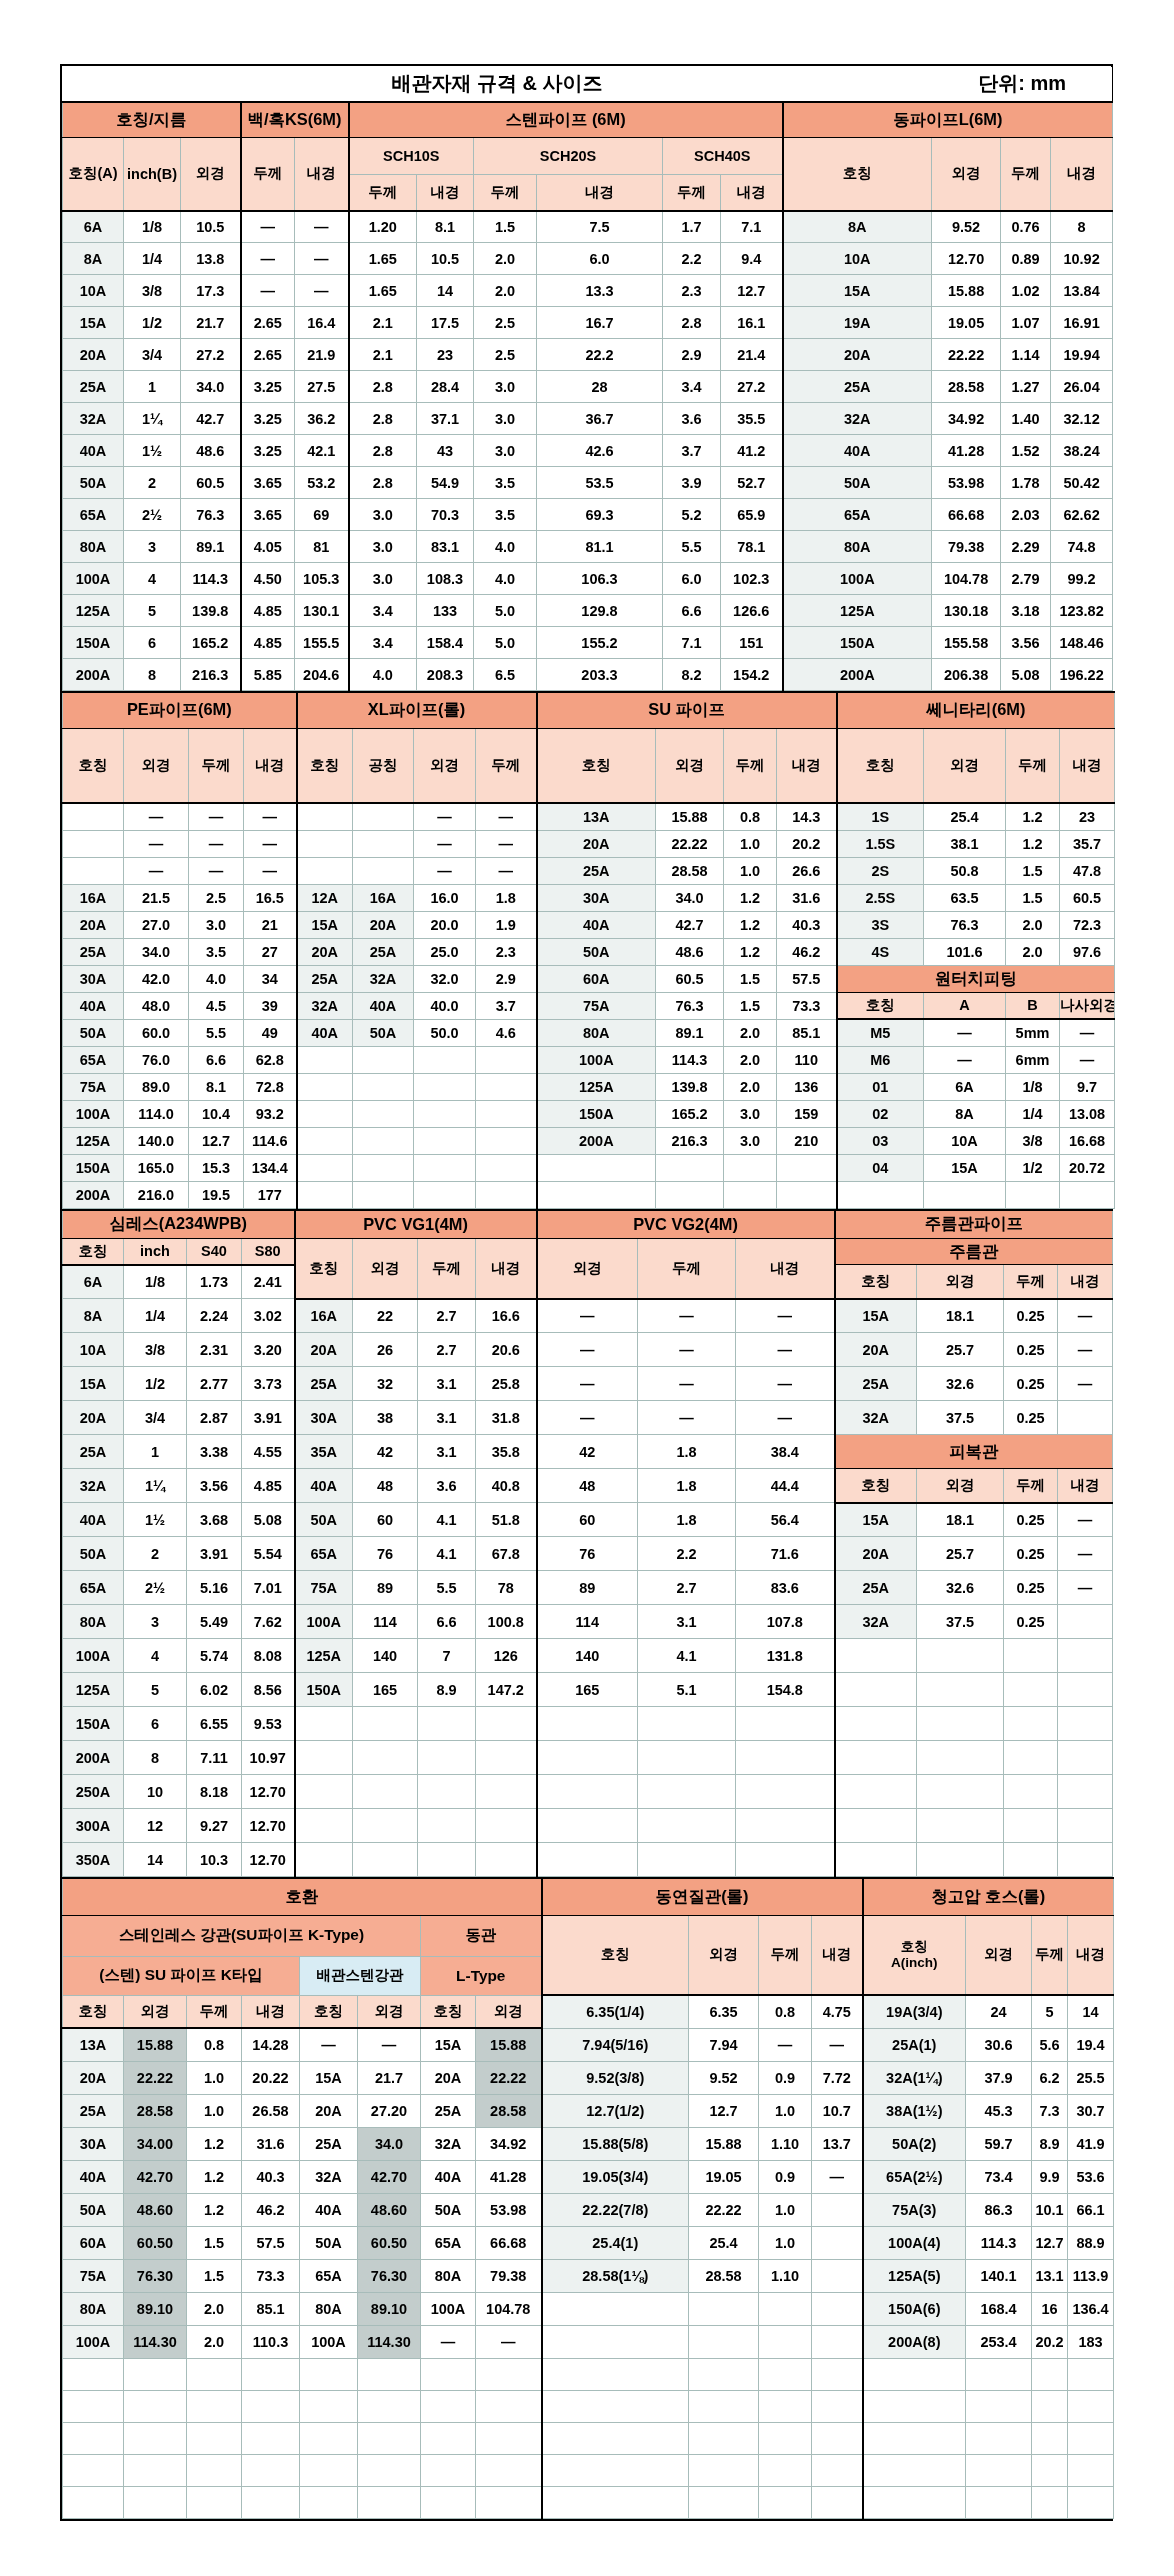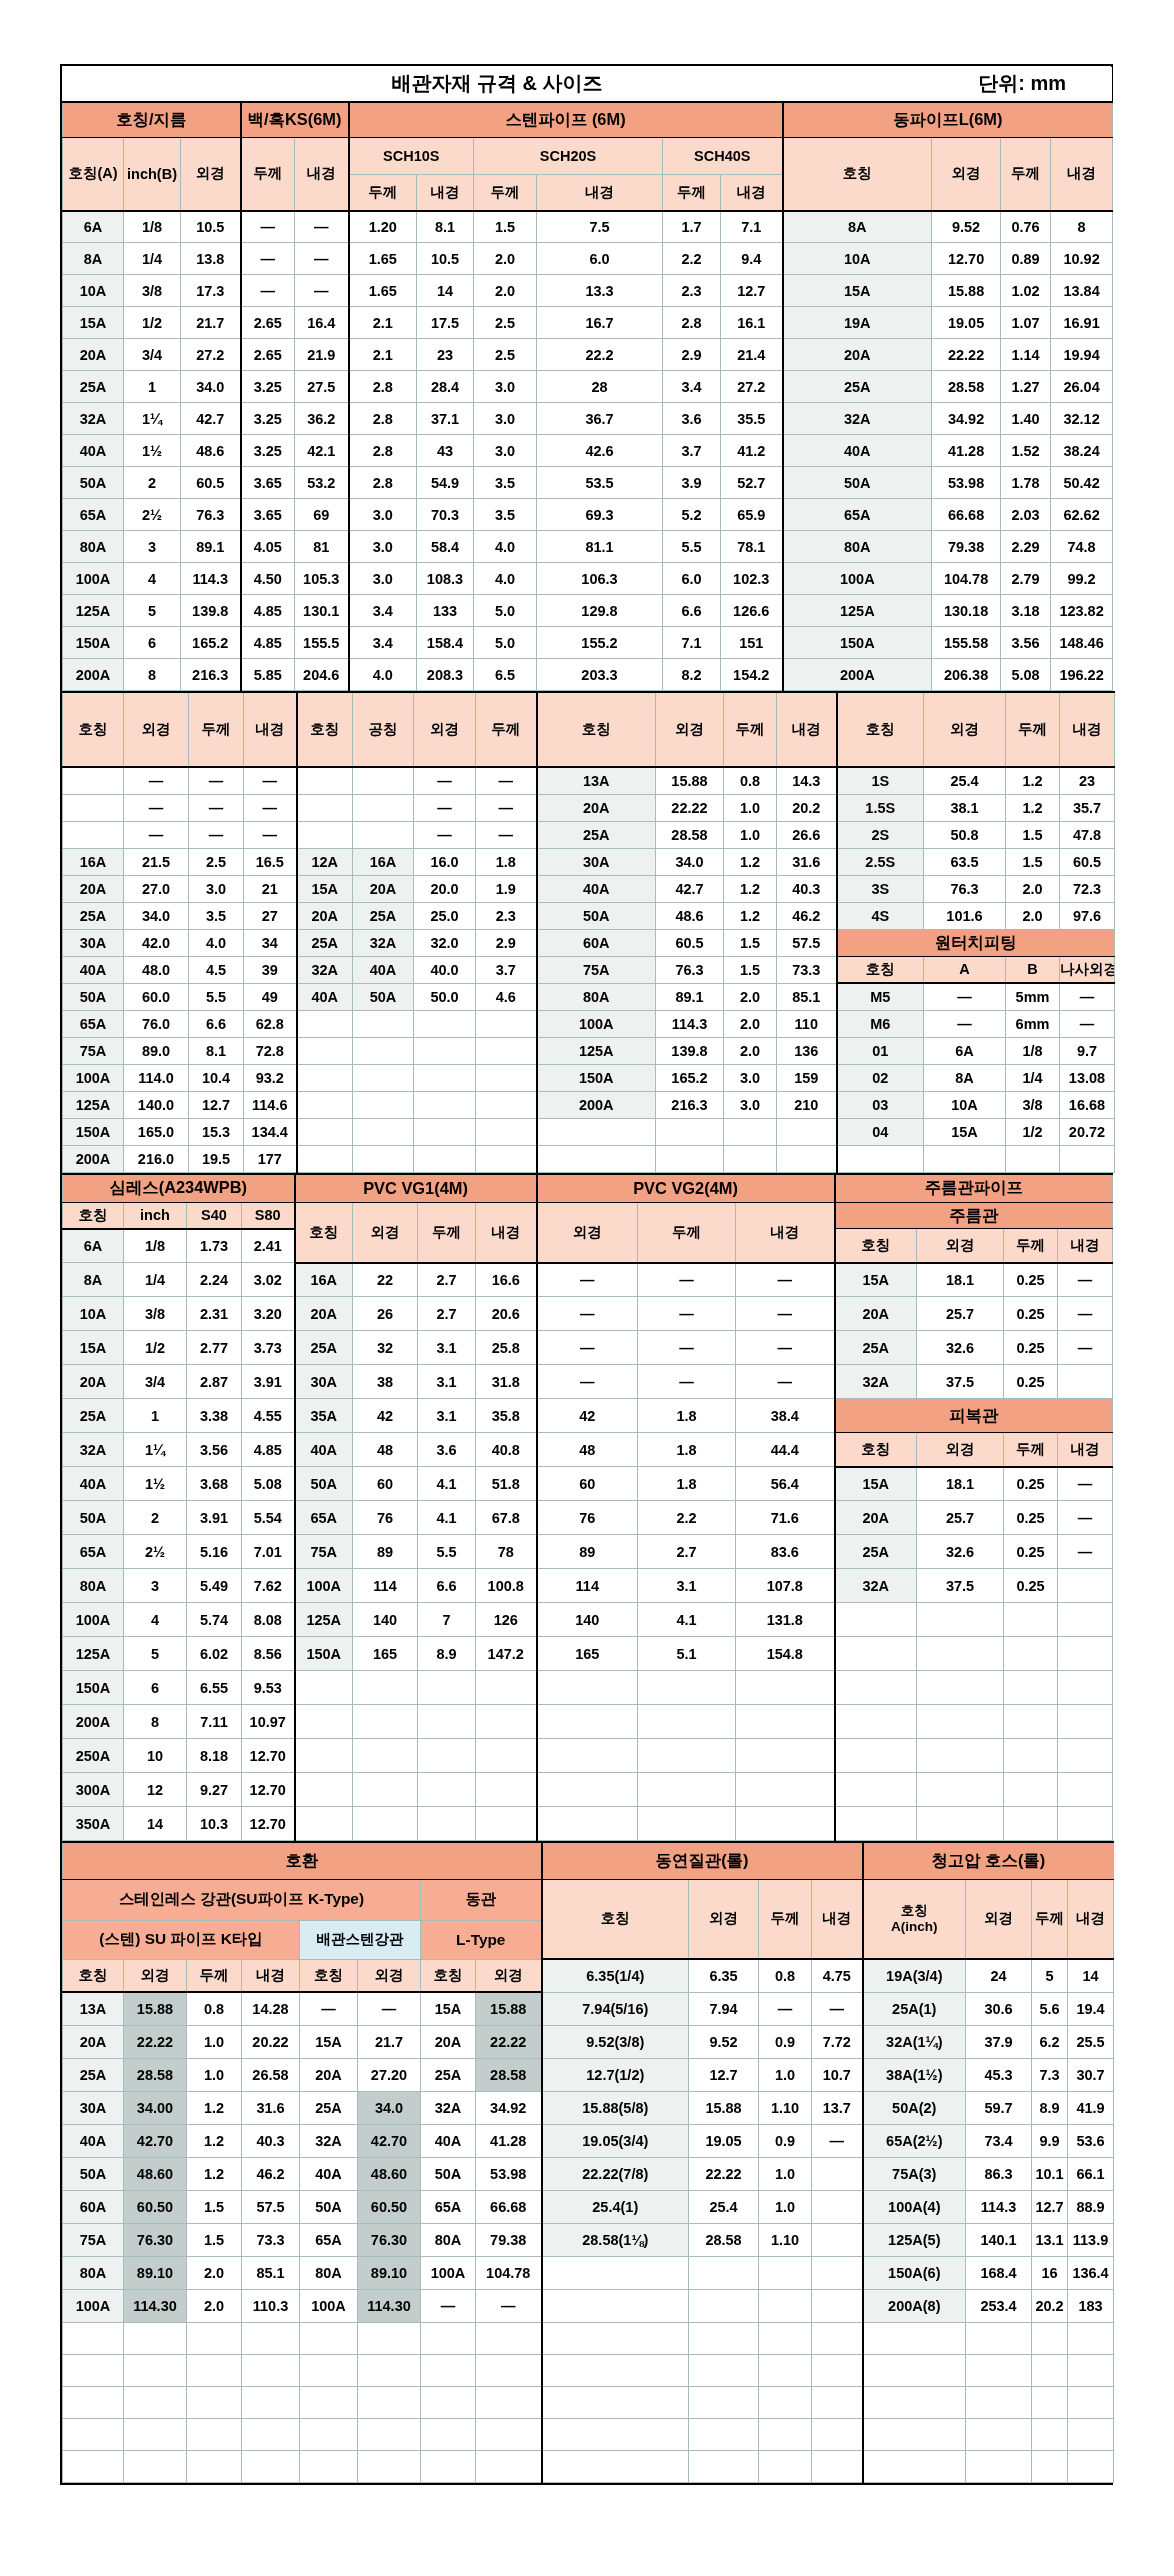--- a/index.html
+++ b/index.html
@@ -246,21 +246,21 @@
           <td class="d">2.03</td>
           <td class="d">62.62</td>
         </tr>
         <tr style="height: 32px;">
           <td class="nm">80A</td>
           <td class="d">3</td>
           <td class="d">89.1</td>
           <td class="d bl">4.05</td>
           <td class="d">81</td>
           <td class="d bl">3.0</td>
-          <td class="d">58.4</td>
+          <td class="d">83.1</td>
           <td class="d">4.0</td>
           <td class="d">81.1</td>
           <td class="d">5.5</td>
           <td class="d">78.1</td>
           <td class="nm bl">80A</td>
           <td class="d">79.38</td>
           <td class="d">2.29</td>
           <td class="d">74.8</td>
         </tr>
         <tr style="height: 32px;">
@@ -346,20 +346,26 @@
         <col style="width: 119px;">
         <col style="width: 68px;">
         <col style="width: 53px;">
         <col style="width: 60px;">
         <col style="width: 87px;">
         <col style="width: 82px;">
         <col style="width: 54px;">
         <col style="width: 55px;">
       </colgroup>
       <tbody>
+        <tr style="height: 36px;">
+          <td colspan="4" class="h">PE파이프(6M)</td>
+          <td colspan="4" class="h bl">XL파이프(롤)</td>
+          <td colspan="4" class="h bl">SU 파이프</td>
+          <td colspan="4" class="h bl">쎄니타리(6M)</td>
+        </tr>
         <tr style="height: 75px;">
           <td class="c2">호칭</td>
           <td class="c2">외경</td>
           <td class="c2">두께</td>
           <td class="c2">내경</td>
           <td class="c2 bl">호칭</td>
           <td class="c2">공칭</td>
           <td class="c2">외경</td>
           <td class="c2">두께</td>
           <td class="c2 bl">호칭</td>

